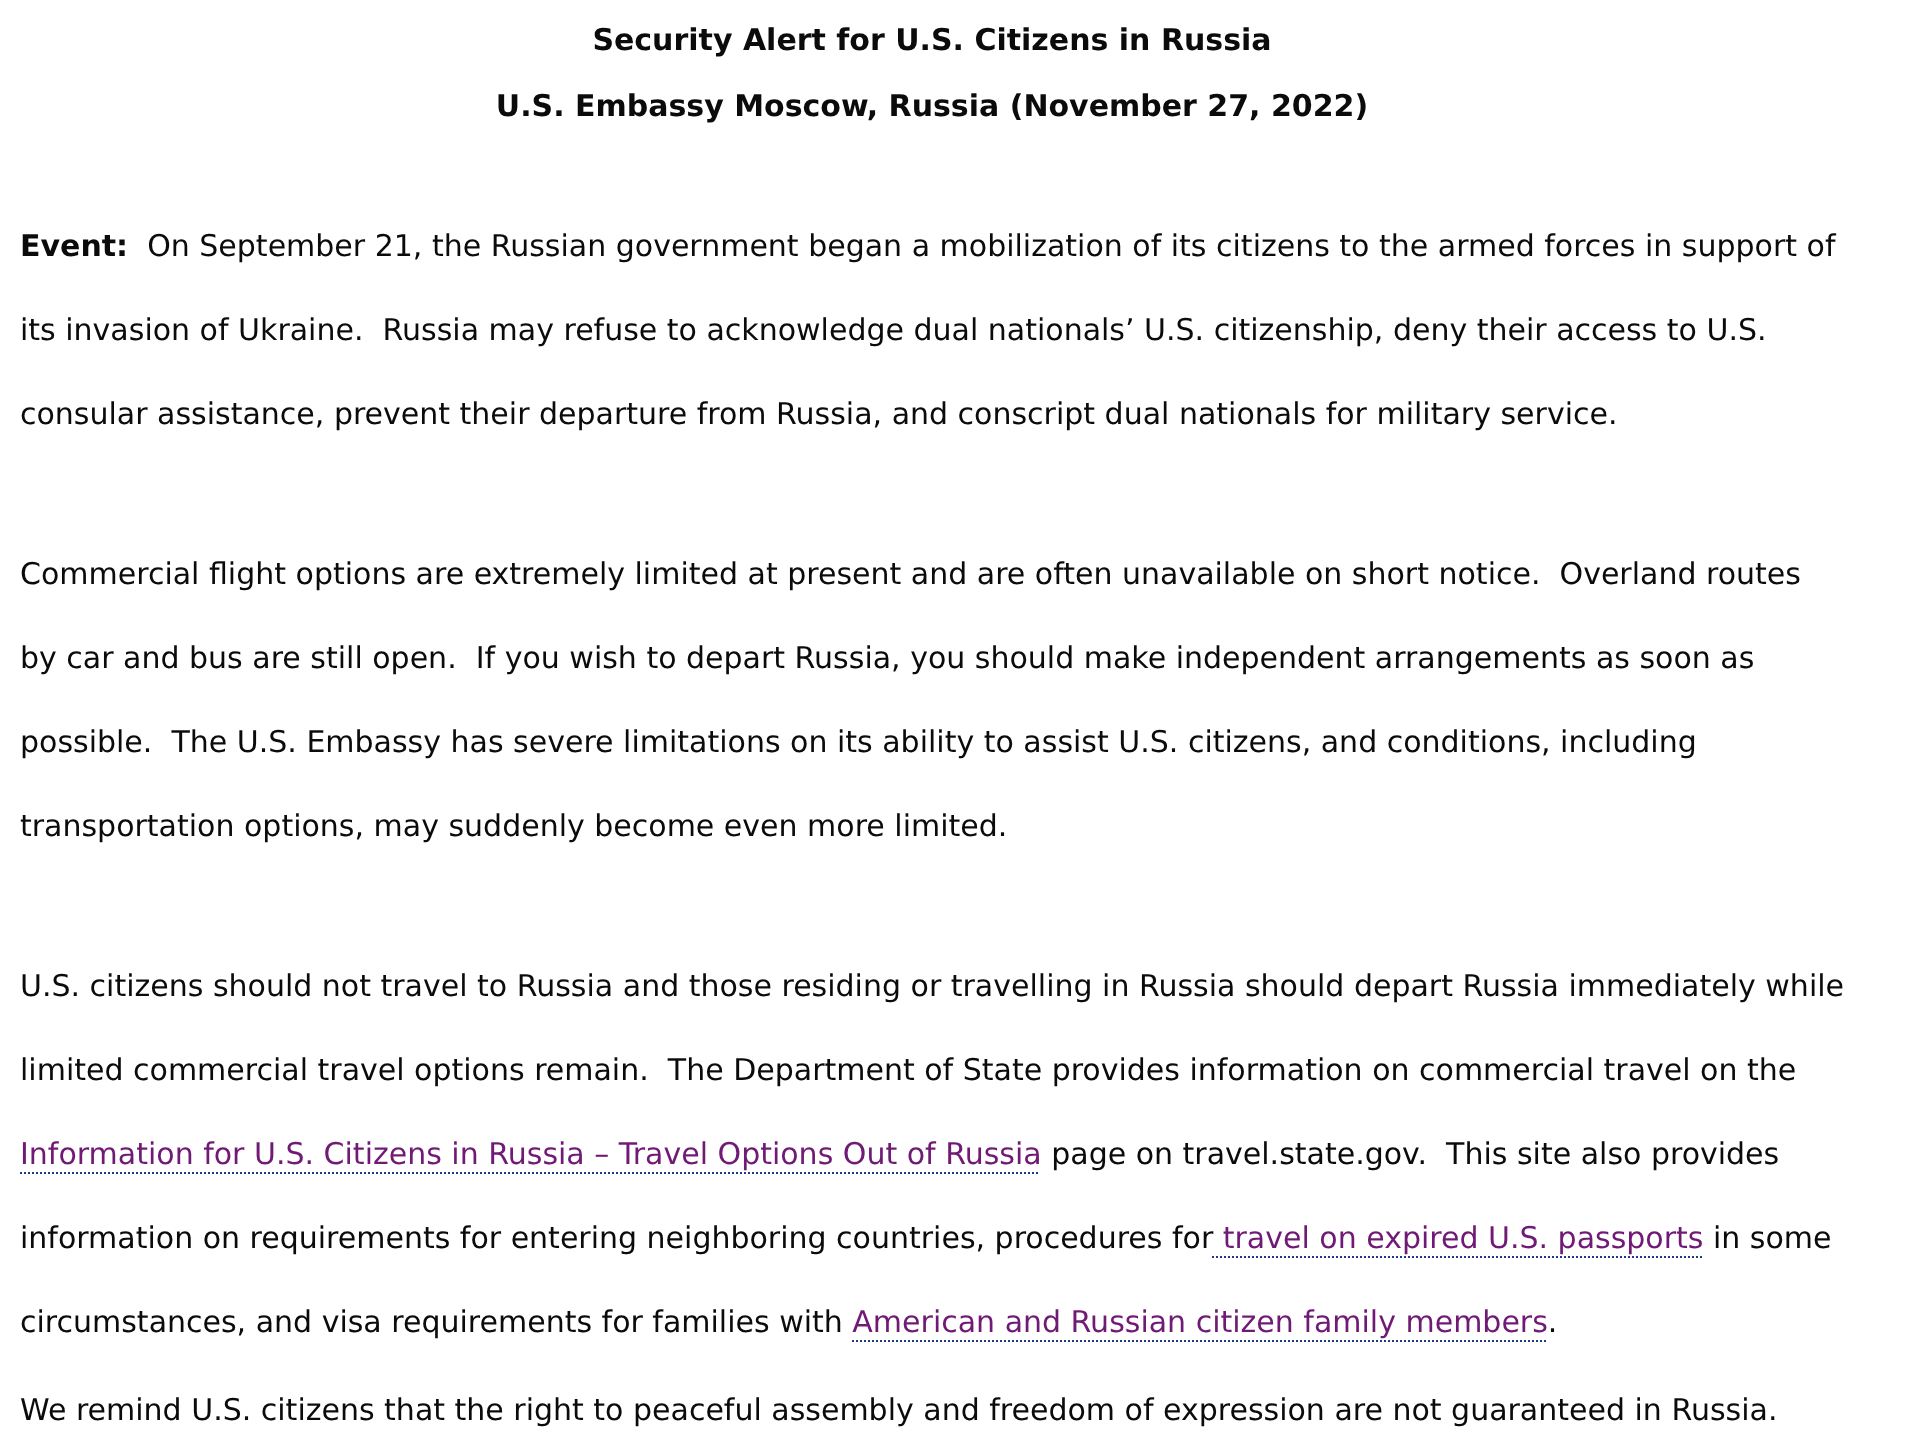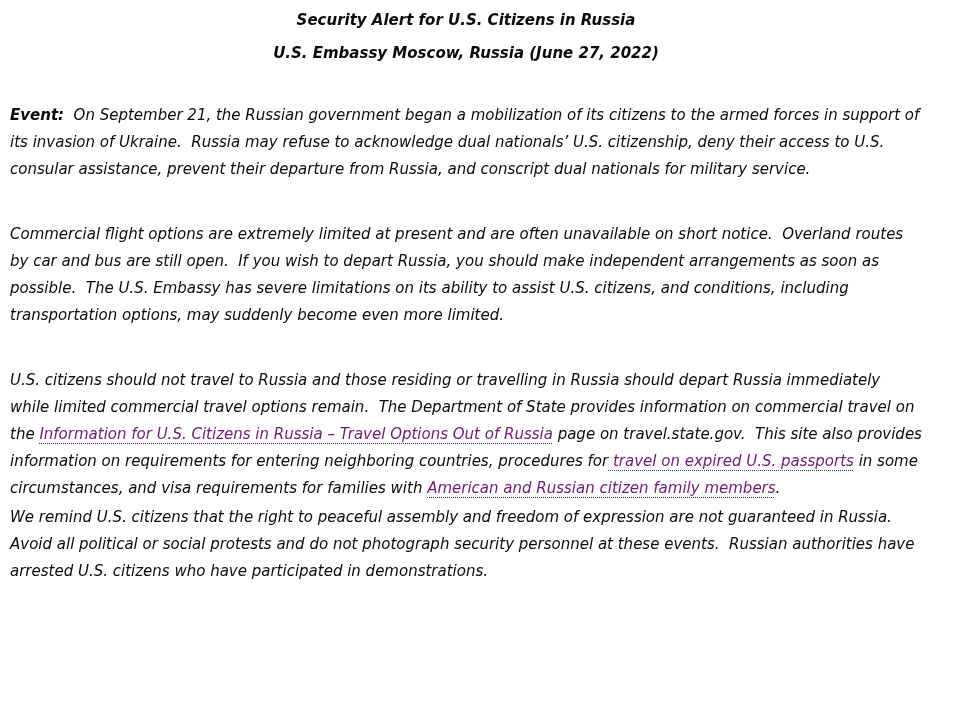--- a/index.html
+++ b/index.html
@@ -9,33 +9,32 @@
   }
   .doc {
     width: 960px;
     height: 722px;
     box-sizing: border-box;
     padding: 4px 38px 0 10px;
     font-family: "DejaVu Sans", "Liberation Sans", sans-serif;
     font-size: 15px;
     color: #0b0b0b;
     overflow: hidden;
-    font-style: italic;
   }
   .doc-title,
   .doc-subtitle {
     text-align: center;
     font-weight: bold;
     font-size: 15px;
     line-height: 33px;
     white-space: pre-wrap;
   }
   .para {
     margin: 0 0 38px 0;
-    line-height: 27px;
+    line-height: 42px;
   }
   .para.first {
     margin-top: 32px;
   }
   .para.tight {
     margin-bottom: 2px;
   }
   .para span,
   .para a {
     white-space: pre-wrap;
@@ -51,21 +50,21 @@
     text-decoration-color: #1f3b84;
     text-underline-offset: 4px;
     cursor: pointer;
   }
 </style>
 </head>
 <body>
 
 <div class="doc">
   <div class="doc-title">Security Alert for U.S. Citizens in Russia</div>
-  <div class="doc-subtitle">U.S. Embassy Moscow, Russia (June 27, 2022)</div>
+  <div class="doc-subtitle">U.S. Embassy Moscow, Russia (November 27, 2022)</div>
 
   <p class="para first"><span class="bold">Event:</span><span>  On September 21, the Russian government began a mobilization of its citizens to the armed forces in support of its invasion of Ukraine.  Russia may refuse to acknowledge dual nationals’ U.S. citizenship, deny their access to U.S. consular assistance, prevent their departure from Russia, and conscript dual nationals for military service.</span></p>
 
   <p class="para"><span>Commercial flight options are extremely limited at present and are often unavailable on short notice.  Overland routes by car and bus are still open.  If you wish to depart Russia, you should make independent arrangements as soon as possible.  The U.S. Embassy has severe limitations on its ability to assist U.S. citizens, and conditions, including transportation options, may suddenly become even more limited.</span></p>
 
   <p class="para tight"><span>U.S. citizens should not travel to Russia and those residing or travelling in Russia should depart Russia immediately while limited commercial travel options remain.  The Department of State provides information on commercial travel on the </span><a class="doc-link">Information for U.S. Citizens in Russia – Travel Options Out of Russia</a><span> page on travel.state.gov.  This site also provides information on requirements for entering neighboring countries, procedures for</span><a class="doc-link"> travel on expired U.S. passports</a><span> in some circumstances, and visa requirements for families with </span><a class="doc-link">American and Russian citizen family members</a><span>.</span></p>
 
   <p class="para"><span>We remind U.S. citizens that the right to peaceful assembly and freedom of expression are not guaranteed in Russia.  Avoid all political or social protests and do not photograph security personnel at these events.  Russian authorities have arrested U.S. citizens who have participated in demonstrations.</span></p>
 </div>
 

